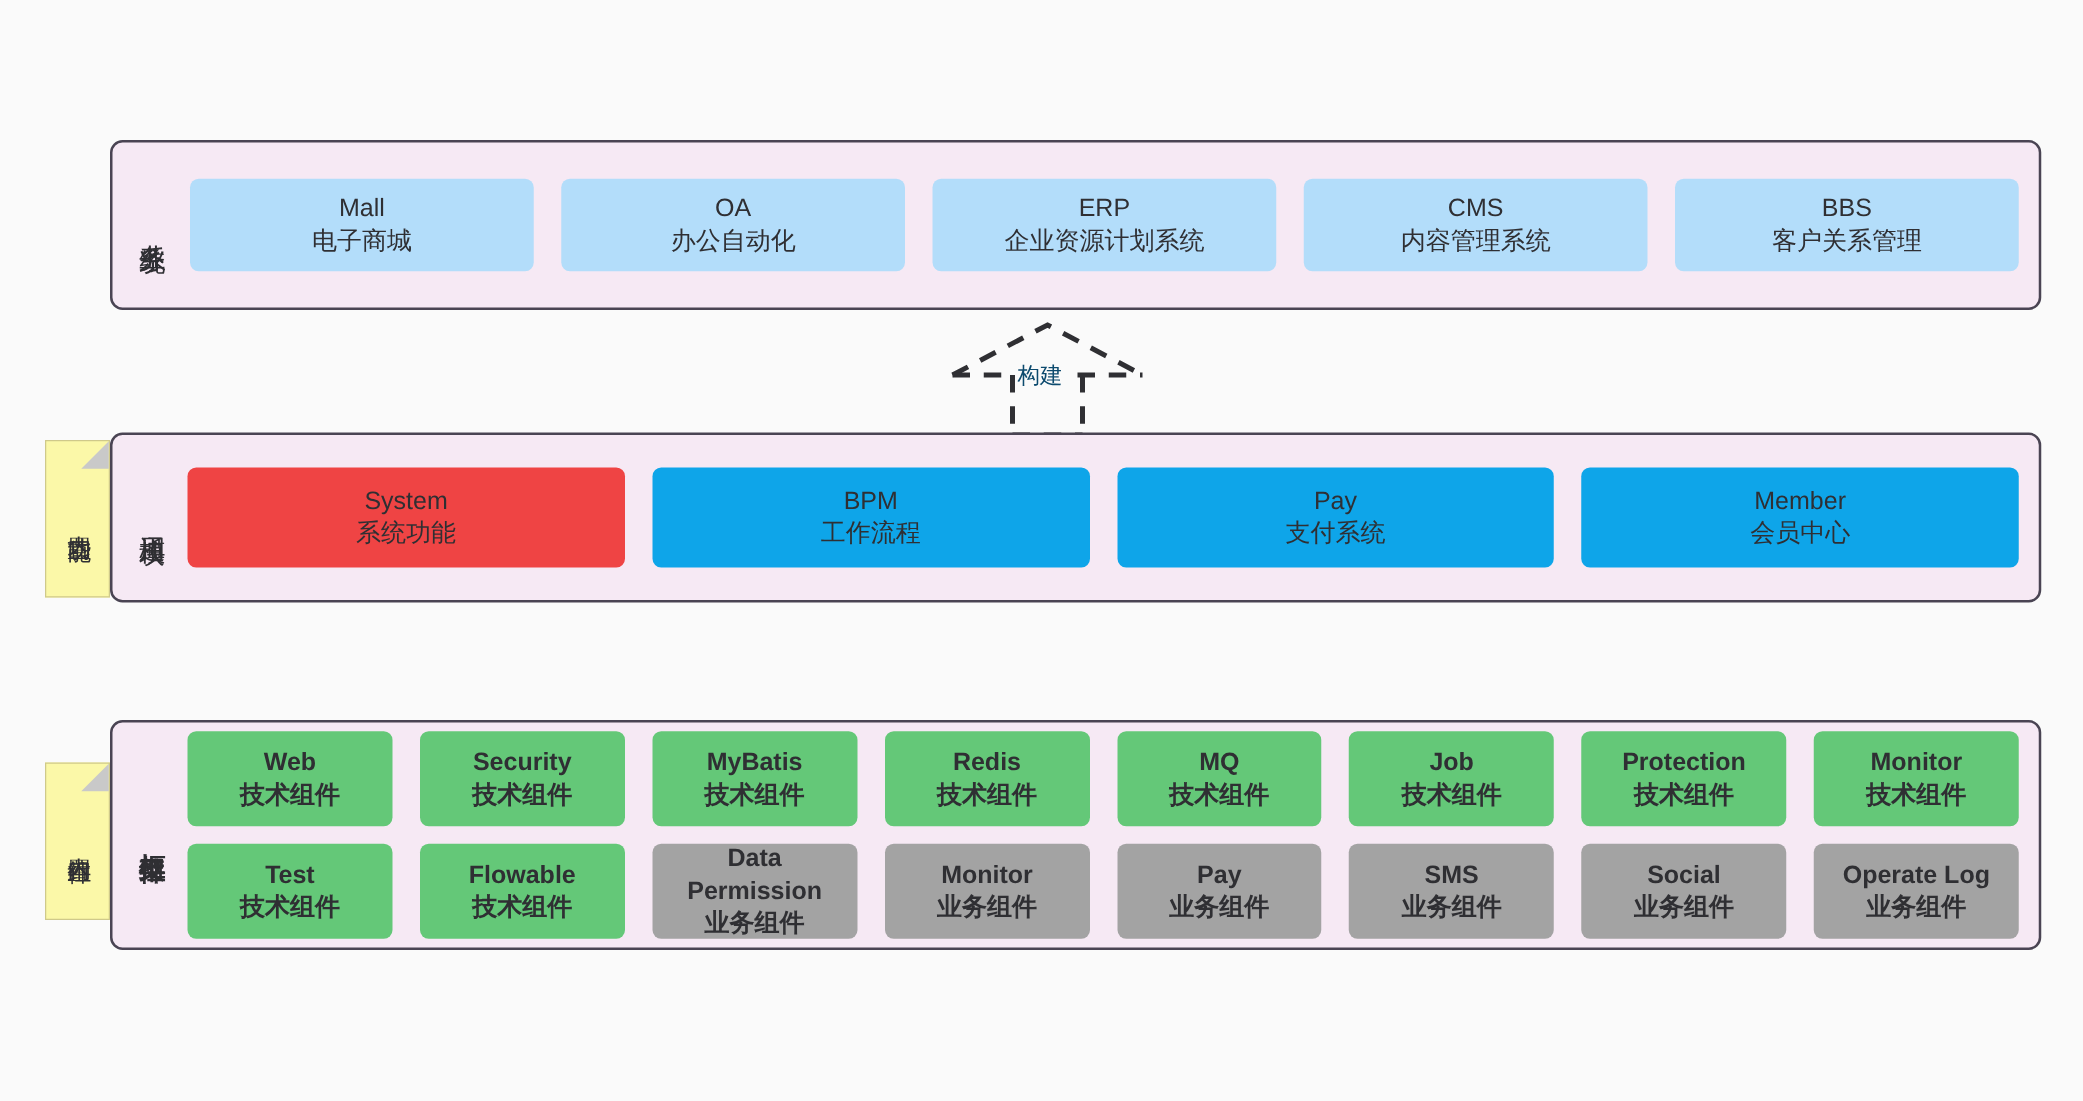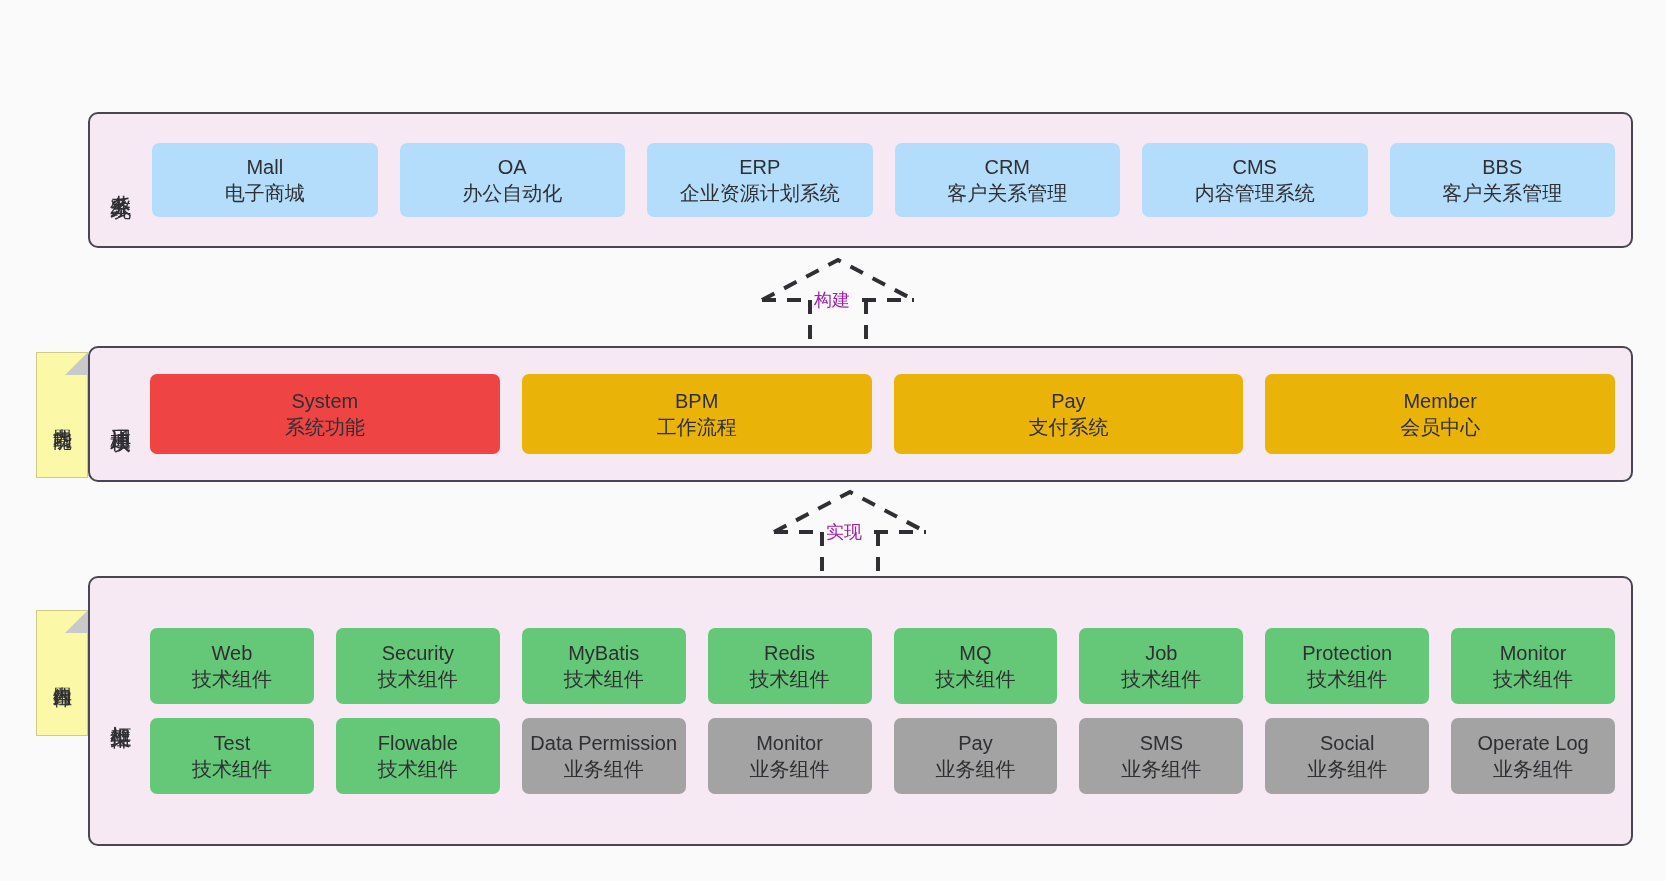--- a/index.html
+++ b/index.html
@@ -79,33 +79,33 @@
     padding: 4px 6px;
     box-sizing: border-box;
   }
   .card .en { white-space: nowrap; }
   .card.wrap .en { white-space: normal; }
   .card .cn { }
 
   
   .c-blue       { background: #b3ddfa; }
   .c-red        { background: #ef4444; }
-  .c-pink       { background: #eab308; }
+  .c-pink       { background: #0ea5e9; }
   .c-green      { background: #64c878; }
   .c-lightgreen { background: #a3a3a3; }
 
   
   #layer-business { left: 88px;  top: 112px; width: 1545px; height: 136px; }
   #layer-business .cards   { padding-left: 8px; }
   #layer-business .card    { height: 74px; }
 
   #layer-common   { left: 88px;  top: 346px; width: 1545px; height: 136px; }
   #layer-common .card      { height: 80px; }
 
-  #layer-framework{ left: 88px;  top: 576px; width: 1545px; height: 270px; }
+  #layer-framework{ left: 88px;  top: 576px; width: 1545px; height: 184px; font-weight: bold; }
   #layer-framework .card   { height: 76px; }
 
   
   .note {
     position: absolute;
     width: 52px;
     background: #fbf8a8;
     border: 1px solid #cfc98a;
     box-sizing: border-box;
     display: flex;
@@ -136,21 +136,21 @@
     position: absolute;
     width: 180px;
     height: 98px;
   }
   .arrow svg { display: block; }
   .arrow-label {
     position: absolute;
     left: 62px;
     top: 36px;
     font-size: 18px;
-    color: #a21caf;
+    color: #0c4a6e;
     background: #fafafa;
     padding: 0 2px;
     white-space: nowrap;
   }
   #arrow-build   { left: 750px; top: 252px; }
   #arrow-impl    { left: 762px; top: 484px; }
 </style>
 </head>
 <body>
 
@@ -164,24 +164,20 @@
           <div class="en">Mall</div>
           <div class="cn">电子商城</div>
         </div>
         <div class="card c-blue">
           <div class="en">OA</div>
           <div class="cn">办公自动化</div>
         </div>
         <div class="card c-blue">
           <div class="en">ERP</div>
           <div class="cn">企业资源计划系统</div>
-        </div>
-        <div class="card c-blue">
-          <div class="en">CRM</div>
-          <div class="cn">客户关系管理</div>
         </div>
         <div class="card c-blue">
           <div class="en">CMS</div>
           <div class="cn">内容管理系统</div>
         </div>
         <div class="card c-blue">
           <div class="en">BBS</div>
           <div class="cn">客户关系管理</div>
         </div>
       </div>
@@ -216,30 +212,20 @@
           <div class="cn">支付系统</div>
         </div>
         <div class="card c-pink">
           <div class="en">Member</div>
           <div class="cn">会员中心</div>
         </div>
       </div>
     </div>
   </div>
 
-  <div class="arrow" id="arrow-impl">
-    <svg width="180" height="98" viewBox="0 0 180 98" fill="none">
-      <path d="M12 48 L88 8 L164 48" stroke="#2f2f33" stroke-width="4" stroke-dasharray="14 11" stroke-linecap="butt" fill="none"></path>
-      <path d="M12 48 L164 48" stroke="#2f2f33" stroke-width="4" stroke-dasharray="14 11" stroke-linecap="butt" fill="none"></path>
-      <path d="M60 48 L60 96" stroke="#2f2f33" stroke-width="4" stroke-dasharray="14 11" stroke-linecap="butt" fill="none"></path>
-      <path d="M116 48 L116 96" stroke="#2f2f33" stroke-width="4" stroke-dasharray="14 11" stroke-linecap="butt" fill="none"></path>
-      <path d="M60 96 L116 96" stroke="#2f2f33" stroke-width="4" stroke-dasharray="14 11" stroke-linecap="butt" fill="none"></path>
-    </svg>
-    <div class="arrow-label">实现</div>
-  </div>
 
   <div class="layer" id="layer-framework">
     <div class="layer-title">框架组件</div>
     <div class="cards">
 
       <div class="card-row">
         <div class="card c-green">
           <div class="en">Web</div>
           <div class="cn">技术组件</div>
         </div>

